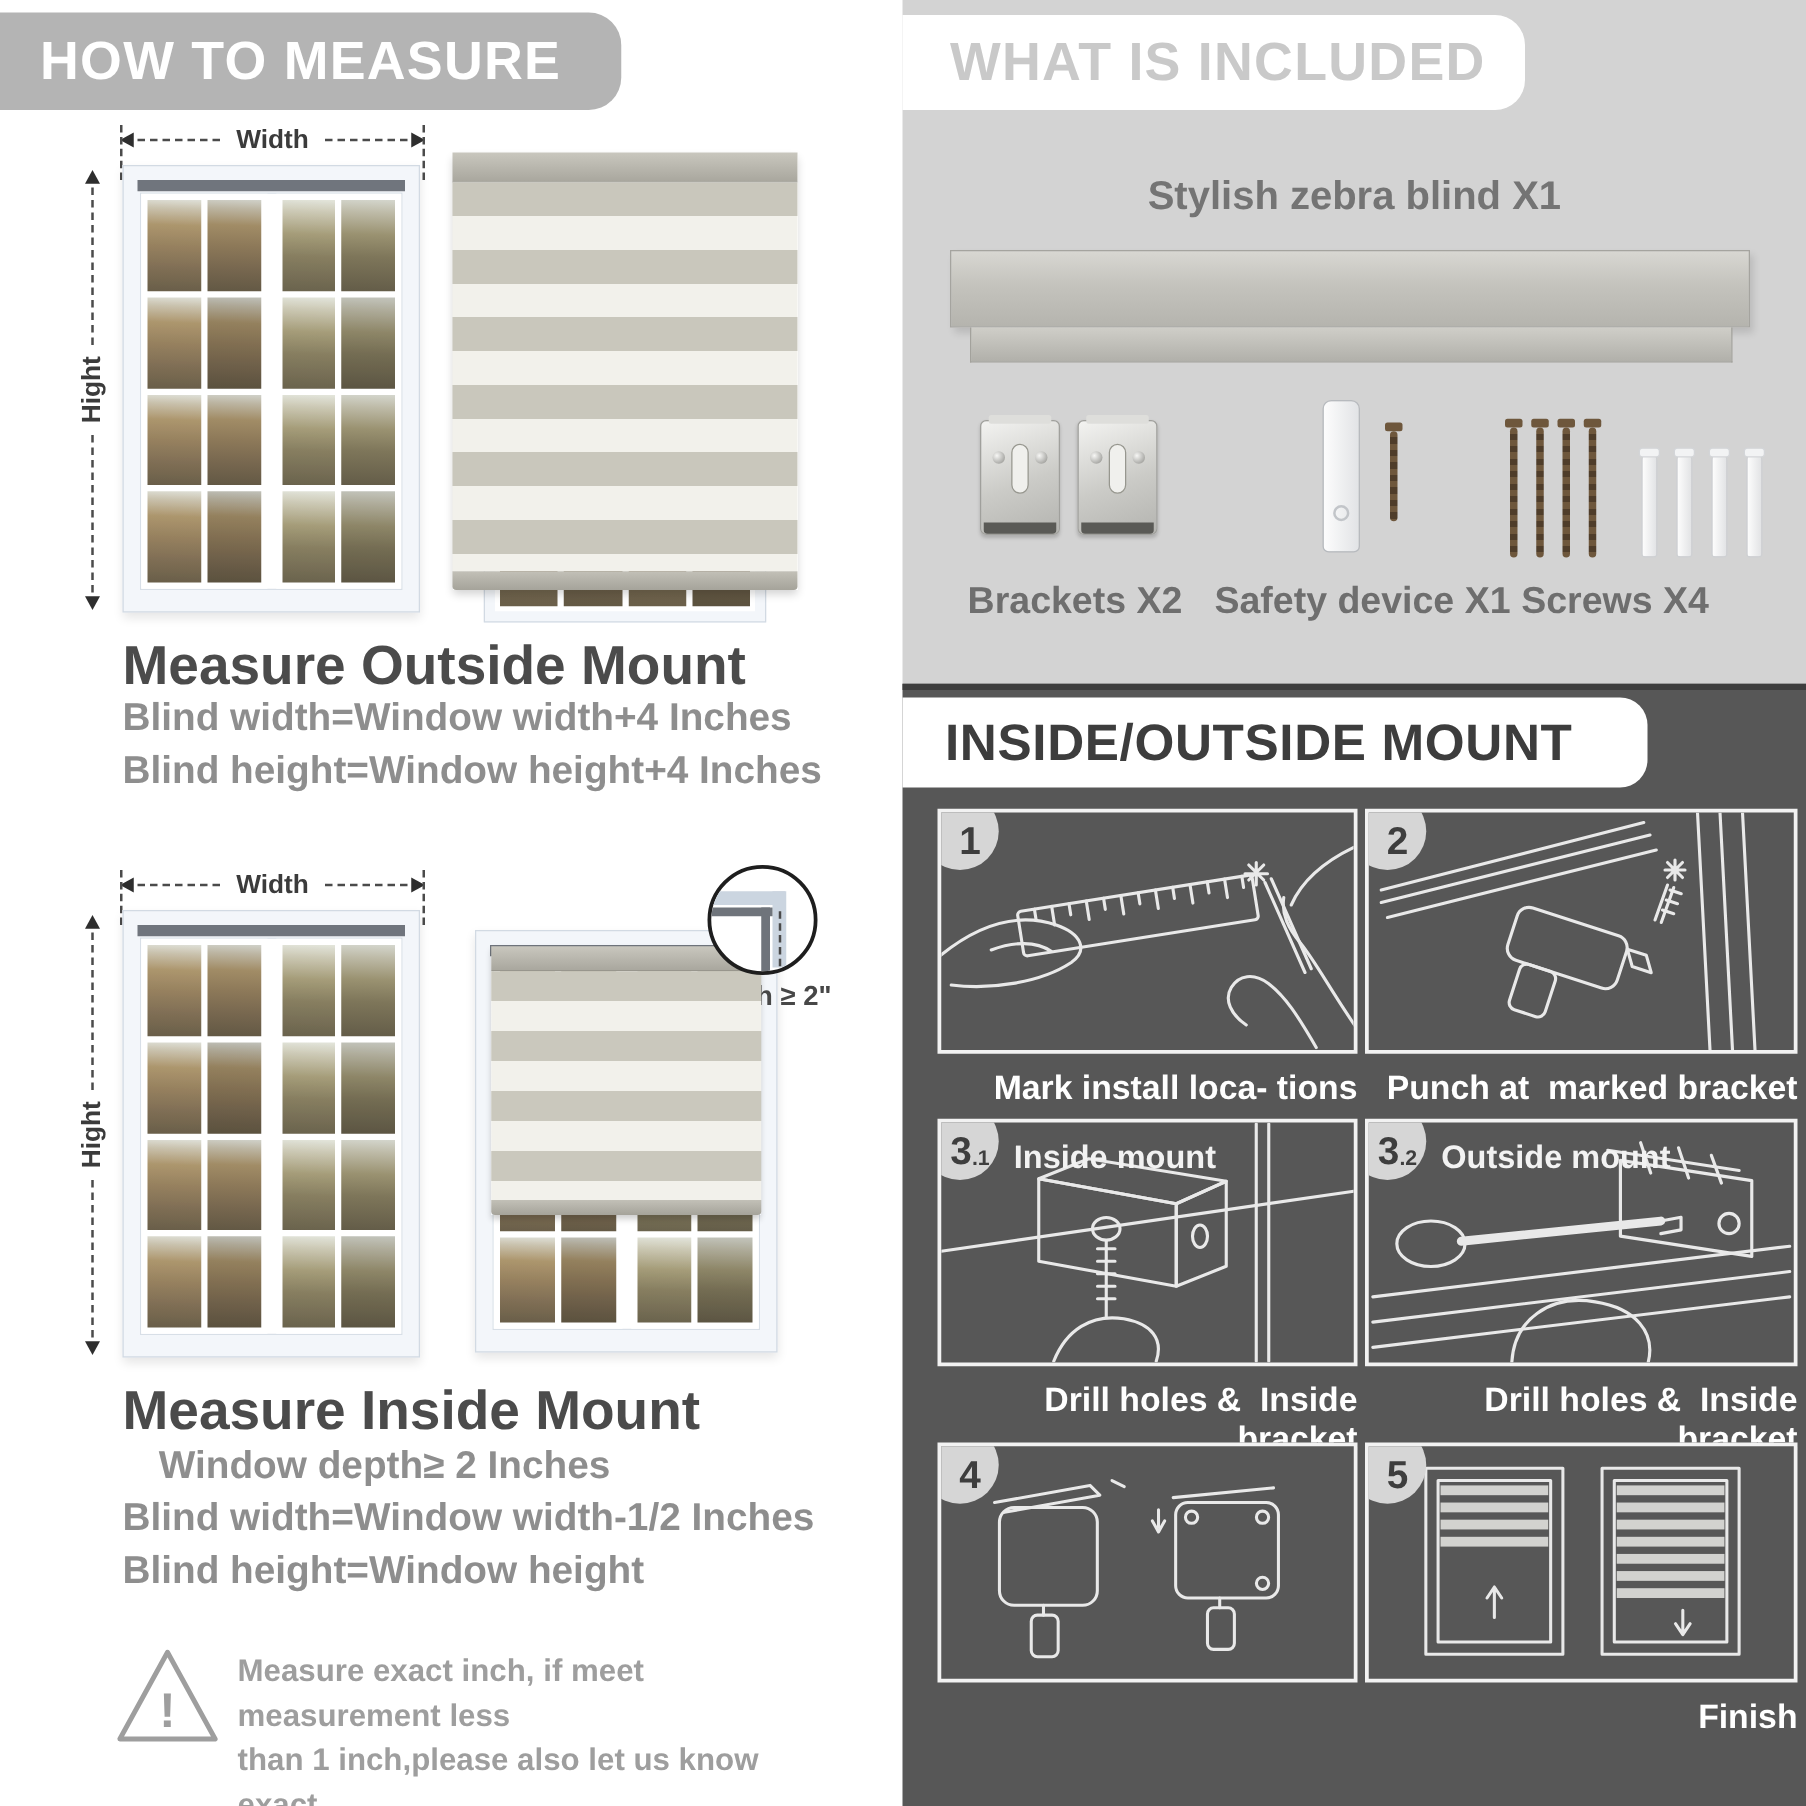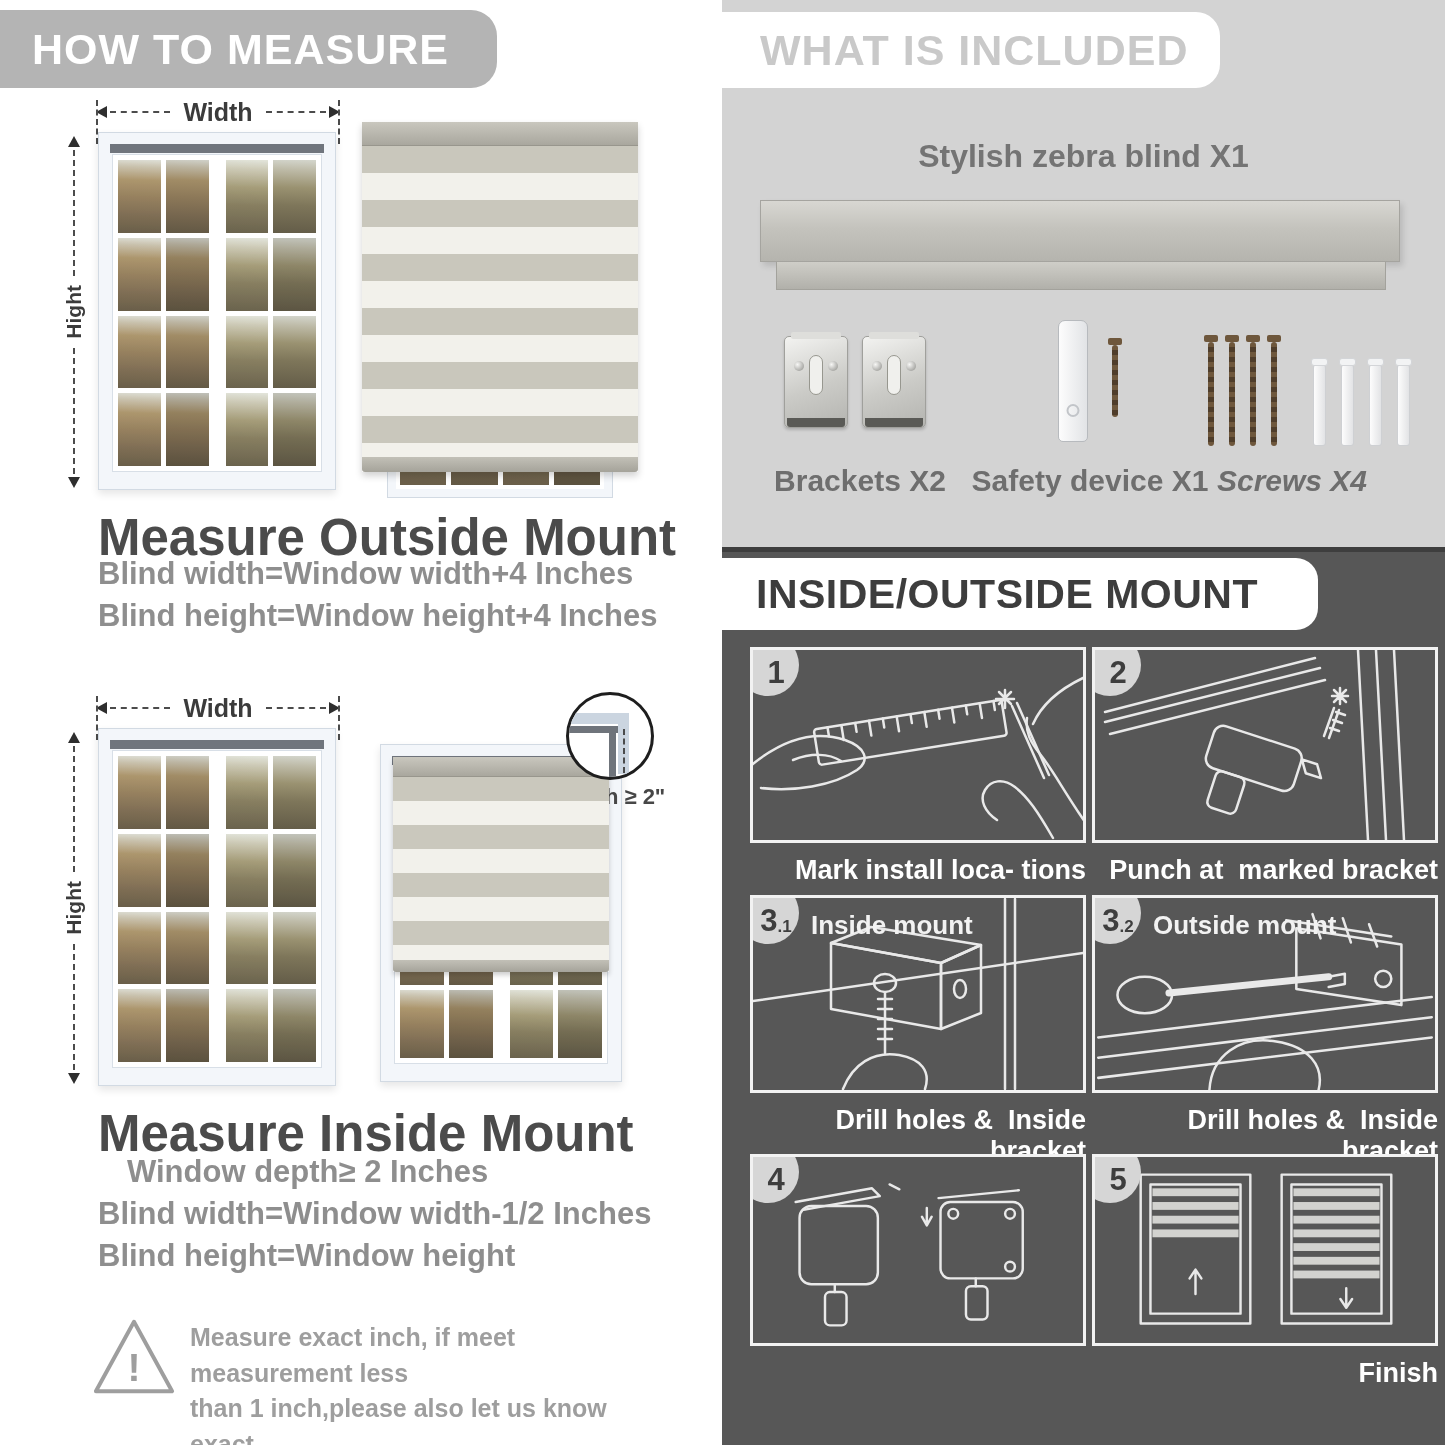--- a/index.html
+++ b/index.html
@@ -5,32 +5,32 @@
   * { box-sizing: border-box; margin: 0; padding: 0; }
   body { margin: 0; background: #ffffff; font-family: "Liberation Sans", sans-serif; }
   .canvas { position: relative; width: 1445px; height: 1445px; background: #ffffff; overflow: hidden; }
 
   
   .left-panel { position: absolute; left: 0; top: 0; width: 722px; height: 1445px; background: #ffffff; }
   .howto-box { position: absolute; left: 0; top: 10px; width: 497px; height: 78px;
     background: #b4b4b4; border-radius: 0 26px 26px 0; display: flex; align-items: center;
     padding-left: 32px; color: #ffffff; font-size: 43px; font-weight: bold; letter-spacing: 1px; }
 
-  .sec-title { position: absolute; left: 98px; font-size: 51px; font-weight: bold; color: #4b4b4b; }
+  .sec-title { position: absolute; left: 98px; font-size: 44px; font-weight: bold; color: #4b4b4b; }
   .sec-line { position: absolute; left: 98px; font-size: 31px; font-weight: bold; color: #8e8e8e; }
 
   
   .dimw { position: absolute; display: flex; align-items: center; height: 16px; }
   .dimw .tick { position: absolute; top: -4px; width: 0; height: 44px; border-left: 2px dashed #4b4b4b; }
   .dimw .tick.l { left: 0; } .dimw .tick.r { right: 0; }
   .dimw .seg { flex: 1; height: 0; border-top: 2px dashed #4b4b4b; margin: 0 3px; }
   .dimw .ah { width: 0; height: 0; border: 6px solid transparent; }
   .dimw .ah.l { border-left: 0; border-right: 11px solid #2e2e2e; }
   .dimw .ah.r { border-right: 0; border-left: 11px solid #2e2e2e; }
-  .dimw .lbl { padding: 0 10px; font-size: 25px; font-weight: bold; color: #3b3b3b; }
+  .dimw .lbl { padding: 0 10px; font-size: 21px; font-weight: bold; color: #3b3b3b; }
   .dimh { position: absolute; width: 16px; display: flex; flex-direction: column; align-items: center; }
   .dimh .av { width: 0; height: 0; border: 6px solid transparent; }
   .dimh .av.t { border-top: 0; border-bottom: 11px solid #2e2e2e; }
   .dimh .av.b { border-bottom: 0; border-top: 11px solid #2e2e2e; }
   .dimh .seg { flex: 1; width: 0; border-left: 2px dashed #4b4b4b; margin: 3px 0; }
   .dimh .lbl { writing-mode: vertical-rl; transform: rotate(180deg); font-size: 21px; font-weight: bold; color: #3b3b3b; padding: 6px 0; }
 
   
   .window { position: absolute; background: #f3f6fa; border: 1px solid #d2dae3; box-shadow: 0 4px 8px rgba(0,0,0,.10); }
   .window .chan { position: absolute; left: 11px; right: 11px; top: 11px; height: 9px; background: #70757d; }
@@ -346,21 +346,21 @@
       <div class="screw"></div>
       <div style="width:6px;"></div>
       <div class="anchor"></div>
       <div class="anchor"></div>
       <div class="anchor"></div>
       <div class="anchor"></div>
     </div>
 
     <div class="comp-cap" style="left:18px; width:240px;">Brackets X2</div>
     <div class="comp-cap" style="left:238px; width:260px;">Safety device X1</div>
-    <div class="comp-cap" style="left:450px; width:240px;font-style:italic;">Screws X4</div>
+    <div class="comp-cap" style="left:450px; width:240px;">Screws X4</div>
   </section>
 
   <section class="dark-section">
     <div class="mount-box">
       <span>INSIDE/OUTSIDE MOUNT</span>
     </div>
 
     <div class="step" style="left:28px; top:100px; width:336px;">
       <div class="panel" style="height:196px;">
         <div class="badge">

